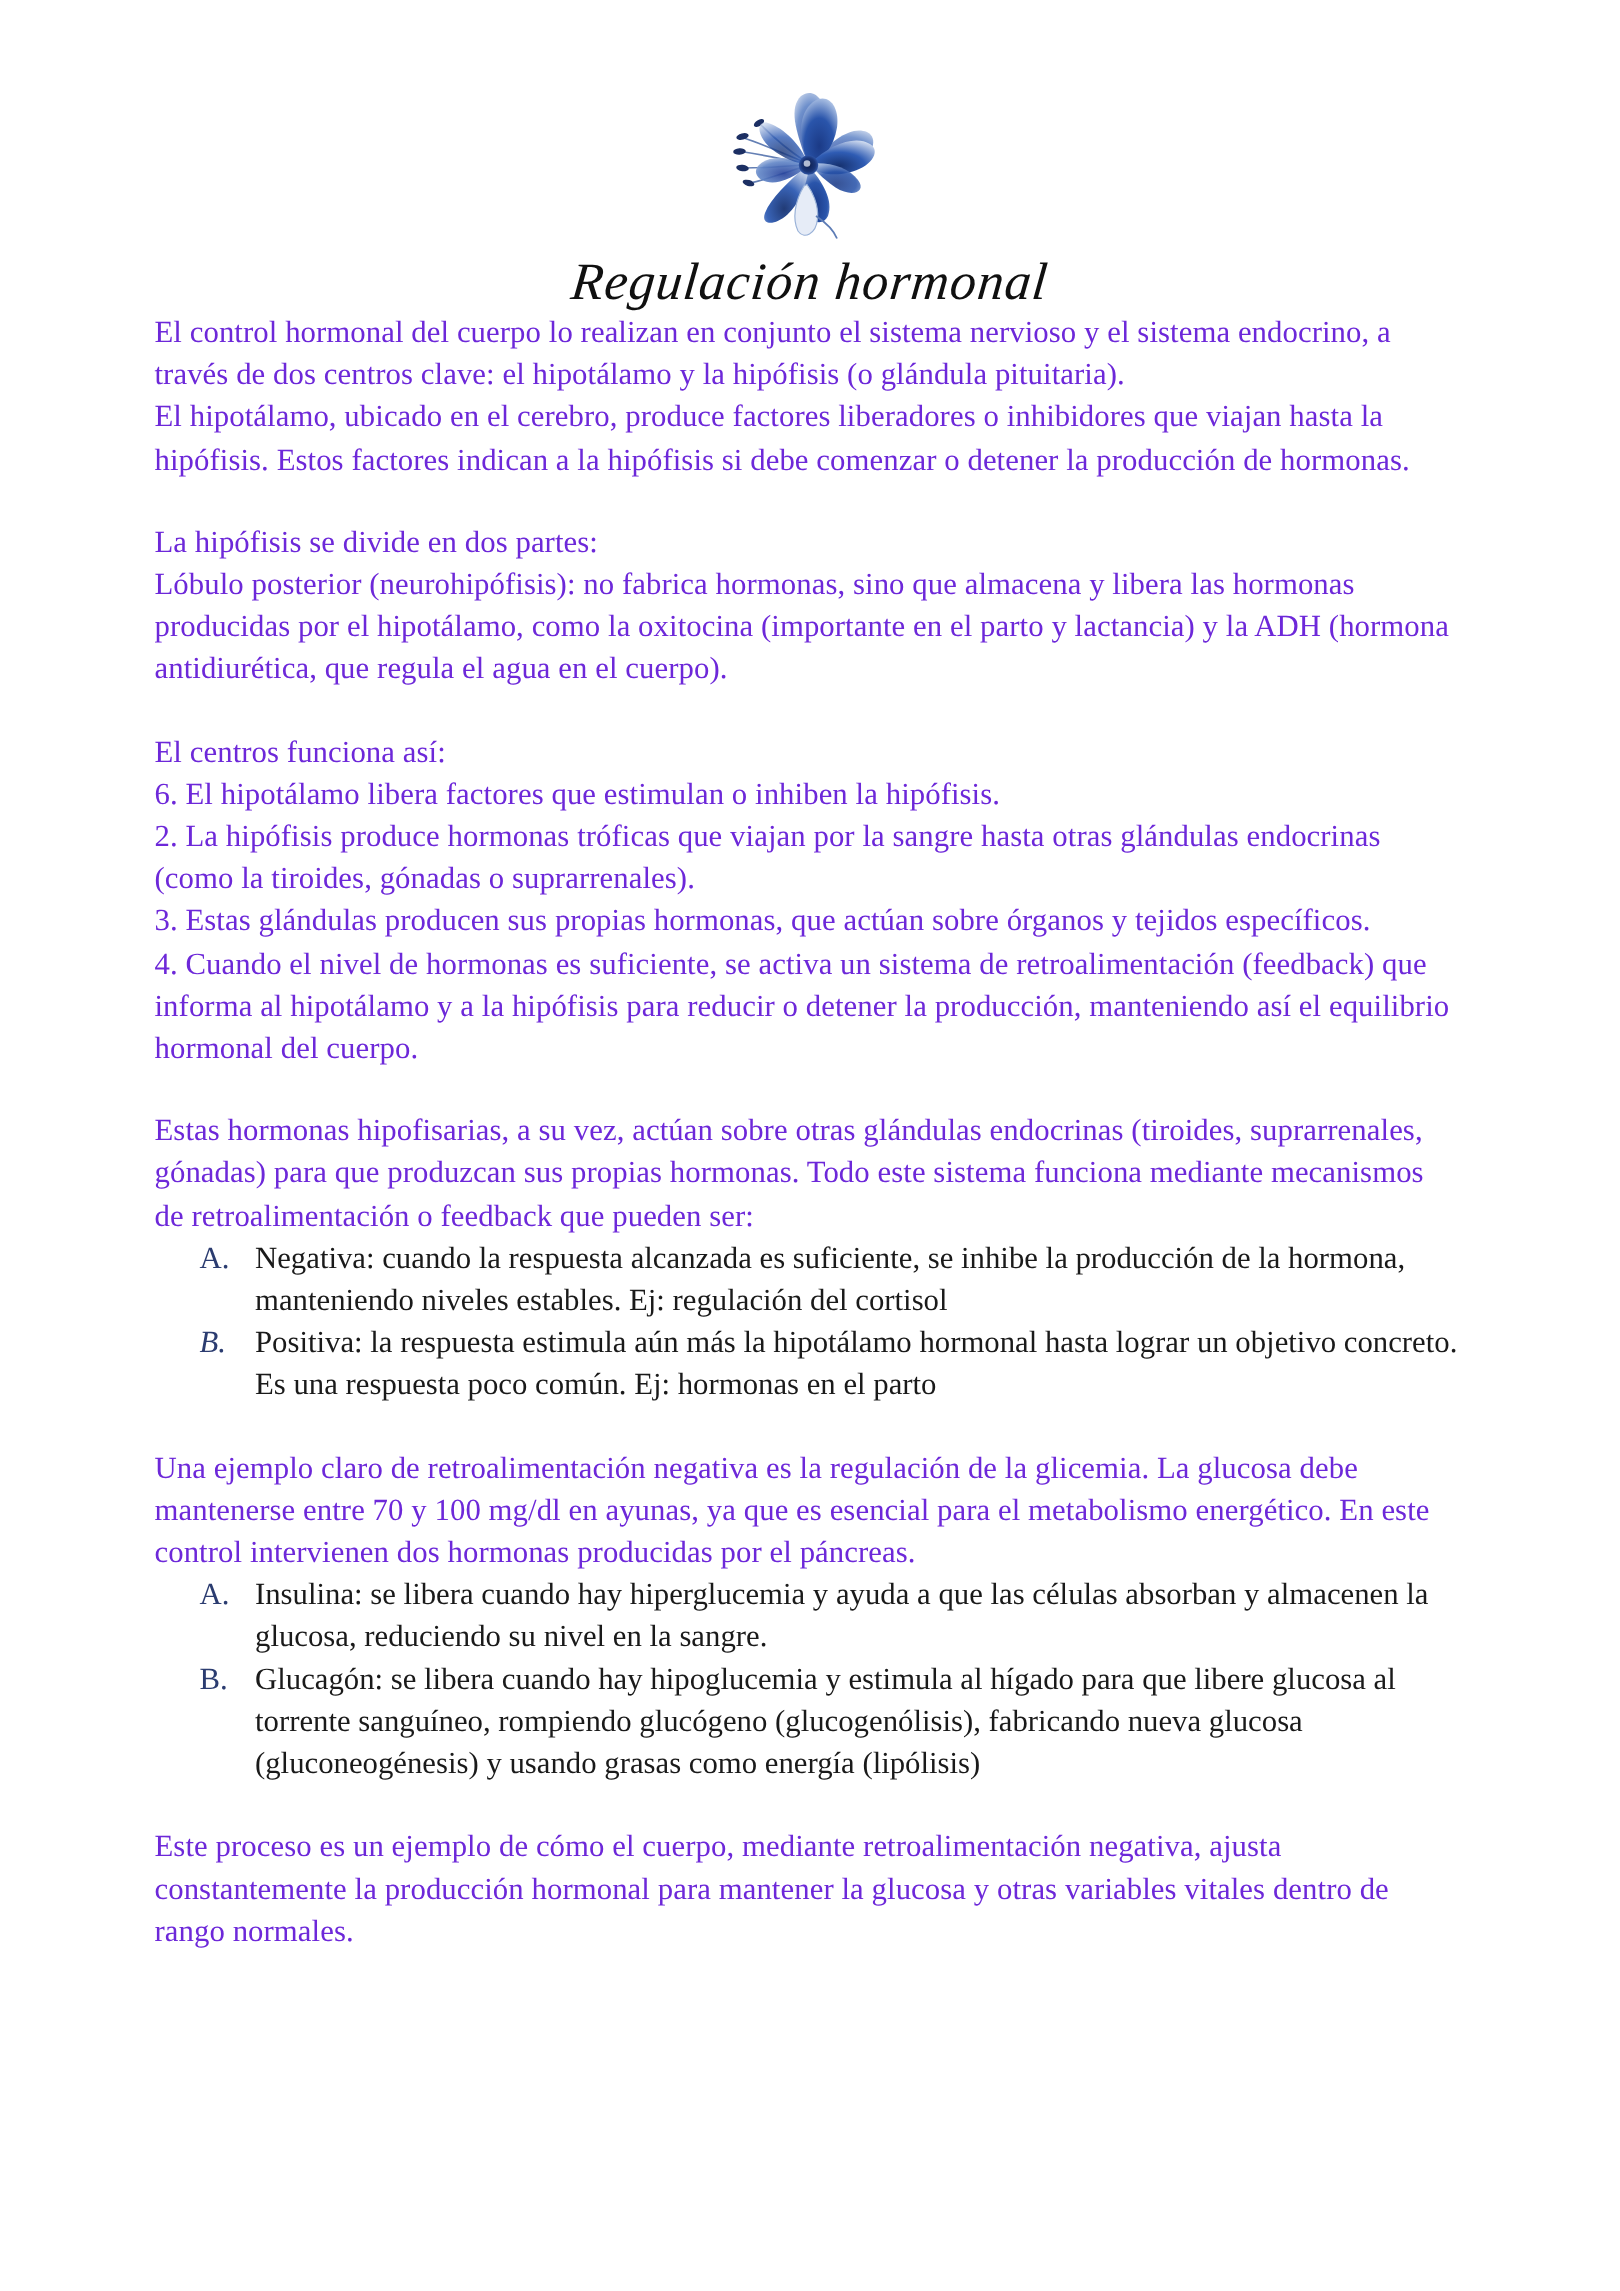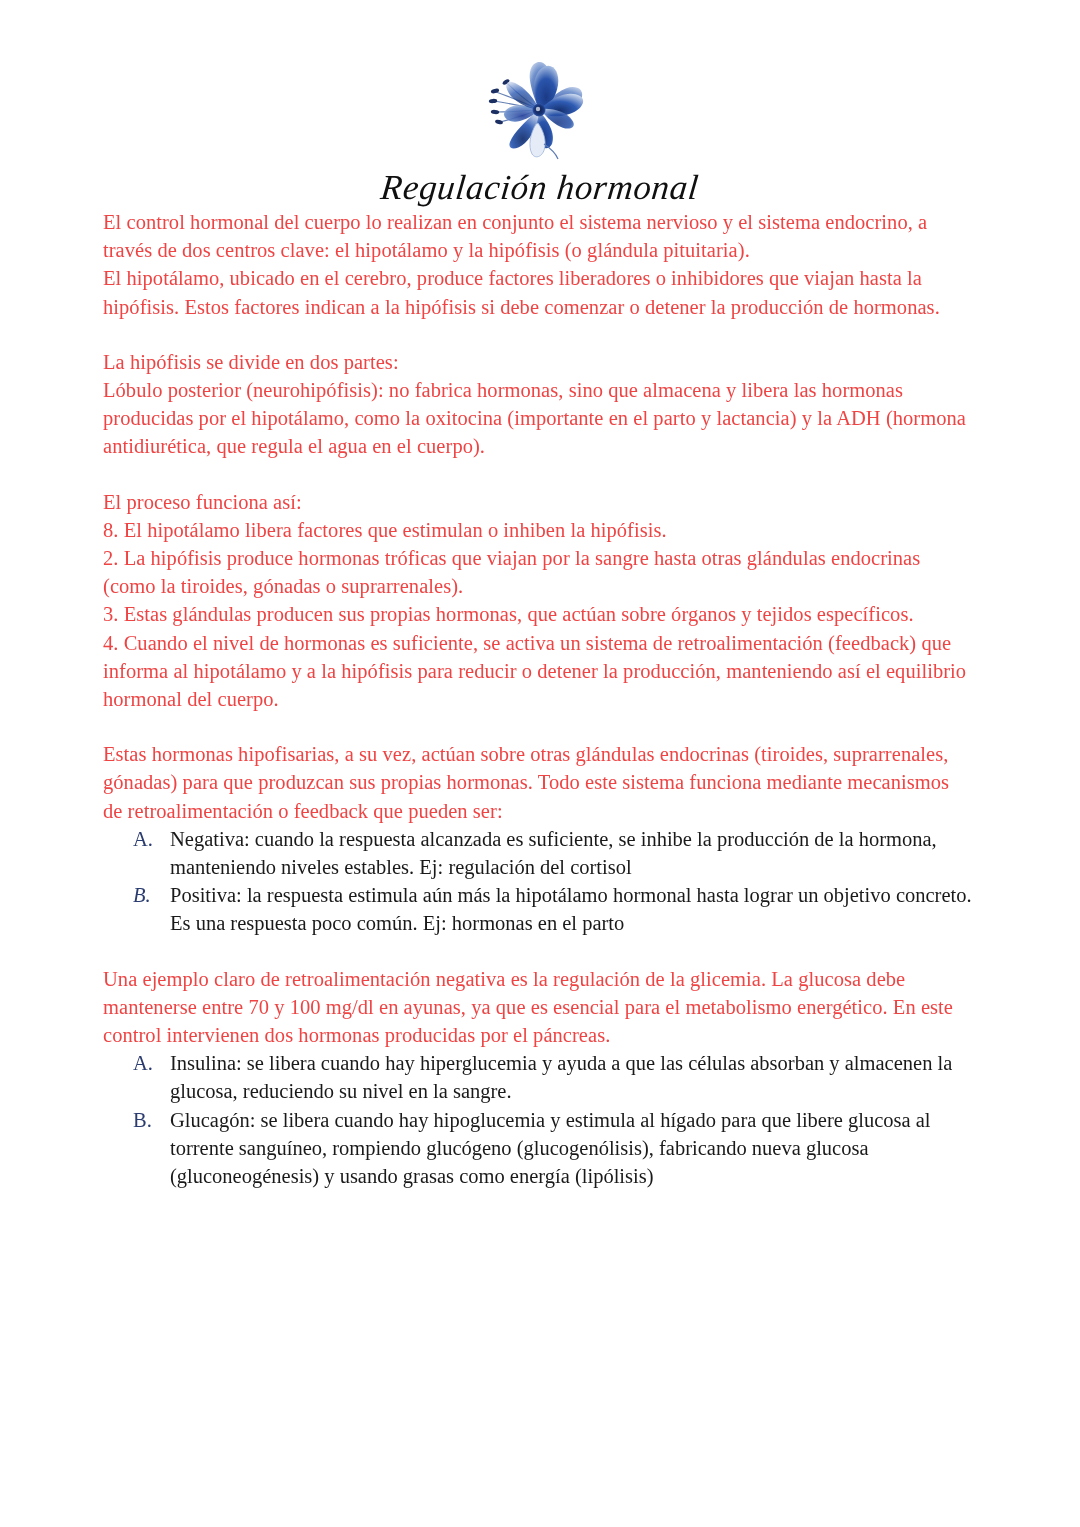--- a/index.html
+++ b/index.html
@@ -54,21 +54,21 @@
   .content {
     margin: 0;
     padding: 0 108px 0 103px;
     box-sizing: border-box;
   }
   p.para {
     margin: 0;
     font-size: 20.5px;
     line-height: 28.2px;
     text-align: left;
-    color: #ef4444;
+    color: #6d28d9;
     letter-spacing: 0.05px;
   }
   .gap {
     height: 27px;
   }
 
   
   ol.alpha-list {
     list-style: none;
     margin: 0;
@@ -173,22 +173,22 @@
     <p class="para">El control hormonal del cuerpo lo realizan en conjunto el sistema nervioso y el sistema endocrino, a través de dos centros clave: el hipotálamo y la hipófisis (o glándula pituitaria).</p>
     <p class="para">El hipotálamo, ubicado en el cerebro, produce factores liberadores o inhibidores que viajan hasta la hipófisis. Estos factores indican a la hipófisis si debe comenzar o detener la producción de hormonas.</p>
 
     <div class="gap"></div>
 
     <p class="para">La hipófisis se divide en dos partes:</p>
     <p class="para">Lóbulo posterior (neurohipófisis): no fabrica hormonas, sino que almacena y libera las hormonas producidas por el hipotálamo, como la oxitocina (importante en el parto y lactancia) y la ADH (hormona antidiurética, que regula el agua en el cuerpo).</p>
 
     <div class="gap"></div>
 
-    <p class="para">El proceso funciona así:</p>
-    <p class="para">8. El hipotálamo libera factores que estimulan o inhiben la hipófisis.</p>
+    <p class="para">El centros funciona así:</p>
+    <p class="para">6. El hipotálamo libera factores que estimulan o inhiben la hipófisis.</p>
     <p class="para">2. La hipófisis produce hormonas tróficas que viajan por la sangre hasta otras glándulas endocrinas (como la tiroides, gónadas o suprarrenales).</p>
     <p class="para">3. Estas glándulas producen sus propias hormonas, que actúan sobre órganos y tejidos específicos.</p>
     <p class="para">4. Cuando el nivel de hormonas es suficiente, se activa un sistema de retroalimentación (feedback) que informa al hipotálamo y a la hipófisis para reducir o detener la producción, manteniendo así el equilibrio hormonal del cuerpo.</p>
 
     <div class="gap"></div>
 
     <p class="para">Estas hormonas hipofisarias, a su vez, actúan sobre otras glándulas endocrinas (tiroides, suprarrenales, gónadas) para que produzcan sus propias hormonas. Todo este sistema funciona mediante mecanismos de retroalimentación o feedback que pueden ser:</p>
 
     <ol class="alpha-list">
       <li>
@@ -211,15 +211,16 @@
         <span>Insulina: se libera cuando hay hiperglucemia y ayuda a que las células absorban y almacenen la glucosa, reduciendo su nivel en la sangre.</span>
       </li>
       <li>
         <span class="marker">B.</span>
         <span>Glucagón: se libera cuando hay hipoglucemia y estimula al hígado para que libere glucosa al torrente sanguíneo, rompiendo glucógeno (glucogenólisis), fabricando nueva glucosa (gluconeogénesis) y usando grasas como energía (lipólisis)</span>
       </li>
     </ol>
 
     <div class="gap"></div>
 
+    <p class="para">Este proceso es un ejemplo de cómo el cuerpo, mediante retroalimentación negativa, ajusta constantemente la producción hormonal para mantener la glucosa y otras variables vitales dentro de rango normales.</p>
 
   </div>
 </div>
 
 </body></html>

